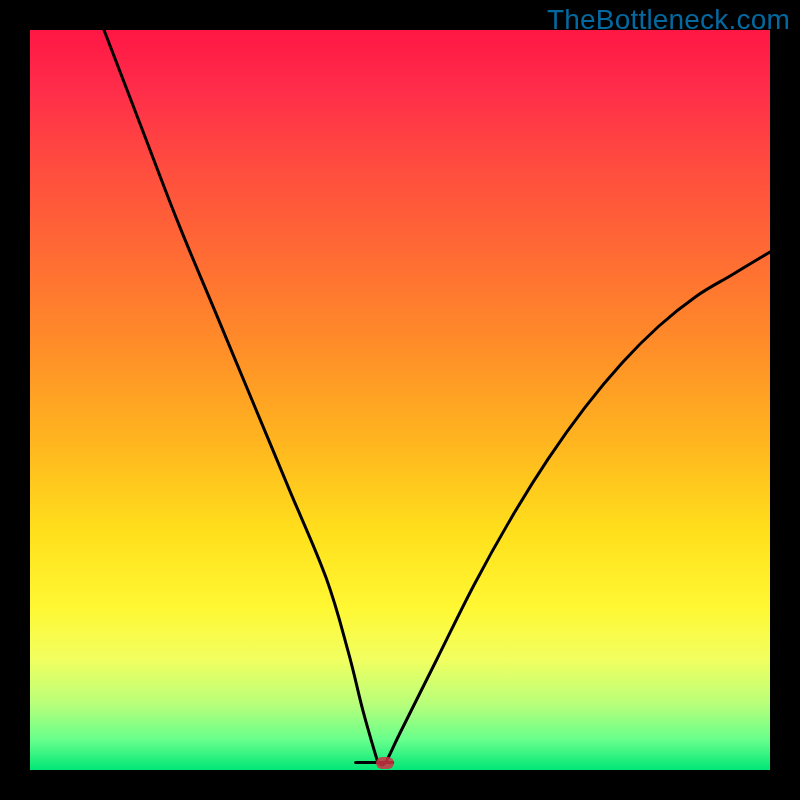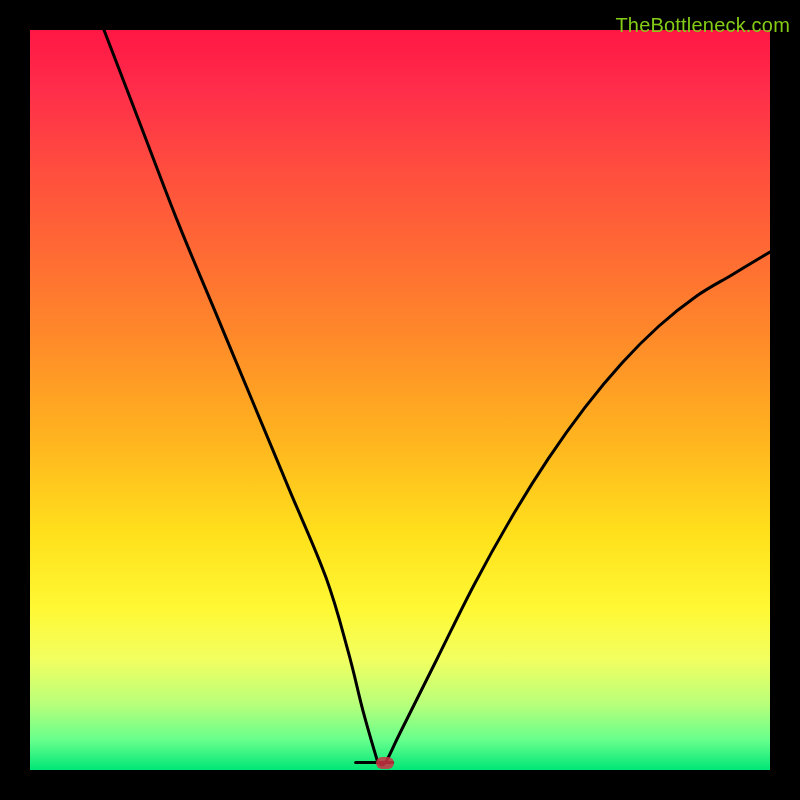--- a/index.html
+++ b/index.html
@@ -12,24 +12,24 @@
     font-family: Arial, Helvetica, sans-serif;
   }
   .frame {
     position: relative;
     width: 800px;
     height: 800px;
     background: #000;
   }
   .watermark {
     position: absolute;
-    top: 14px;
+    top: 4px;
     right: 10px;
-    color: #84cc16;
-    font-size: 20px;
+    color: #0369a1;
+    font-size: 28px;
     font-weight: 500;
     letter-spacing: 0.2px;
     z-index: 10;
   }
   .plot-area {
     position: absolute;
     top: 30px;
     left: 30px;
     width: 740px;
     height: 740px;

